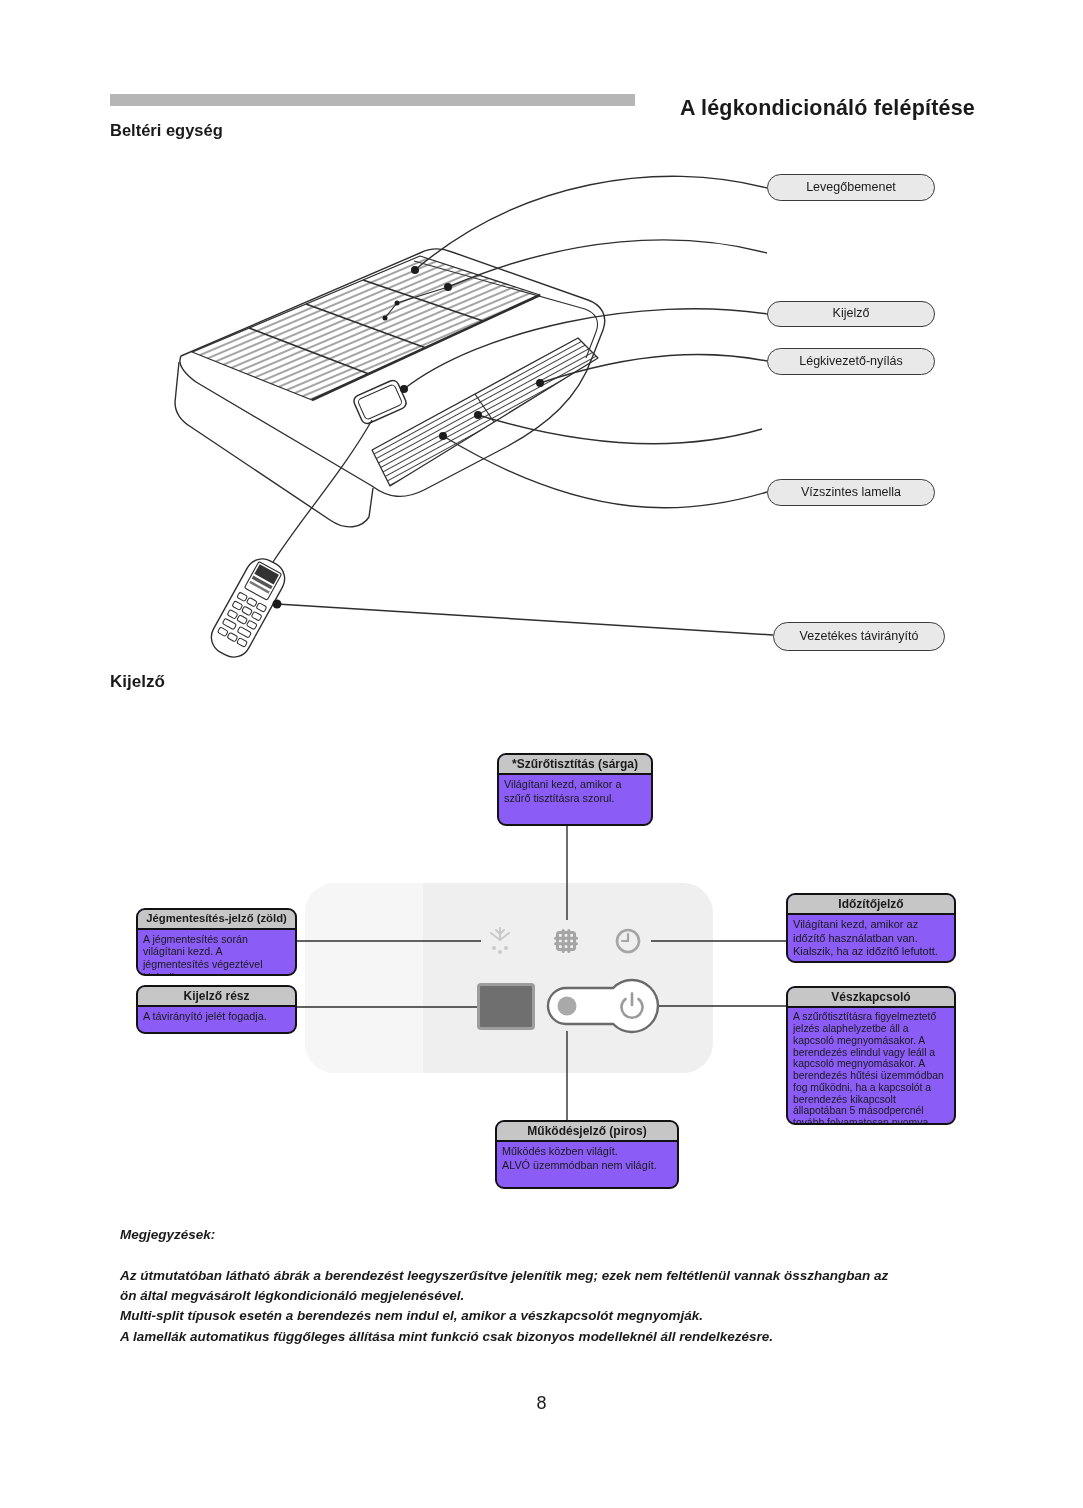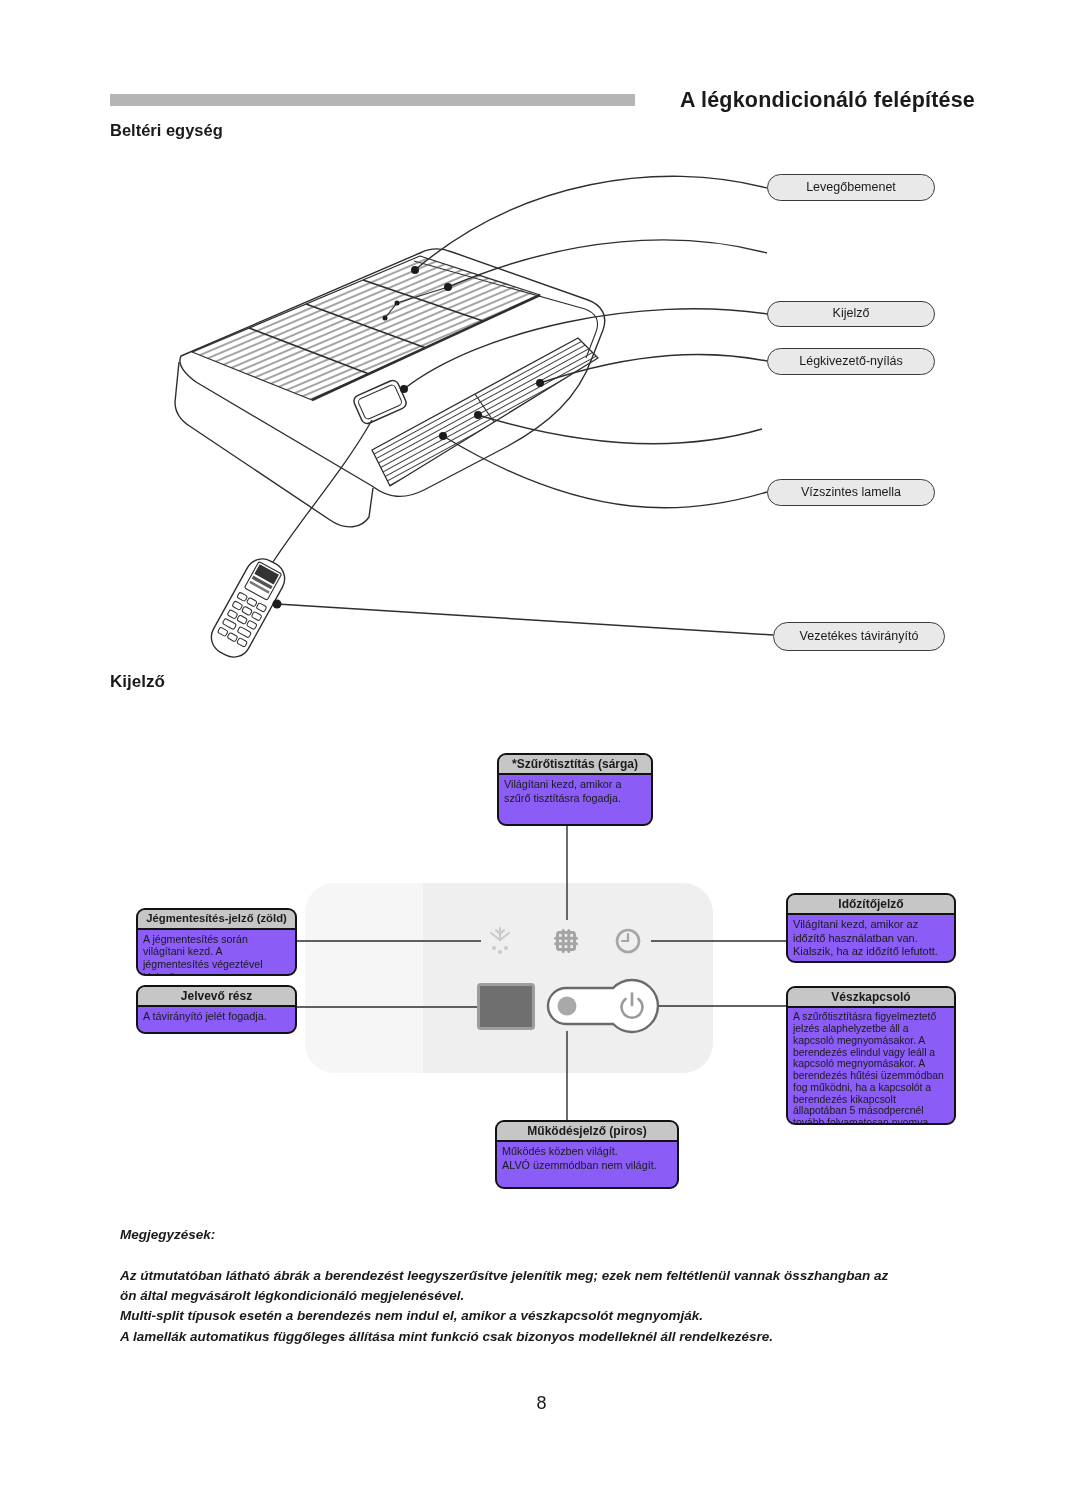--- a/index.html
+++ b/index.html
@@ -40,21 +40,21 @@
   svg{display:block;}
   #overlay-svg{pointer-events:none;z-index:3;}
   .z1{z-index:1;} .z2{z-index:2;}
 </style>
 </head>
 <body>
 
 <div id="page">
 
   <div id="title-bar" class="abs" style="left:110px;top:94px;width:525px;height:12px;"></div>
-  <div id="page-title" class="abs" style="left:600px;top:88px;width:375px;">A légkondicionáló felépítése</div>
+  <div id="page-title" class="abs" style="left:600px;top:96px;width:375px;">A légkondicionáló felépítése</div>
 
   <div class="sec-head abs" style="left:110px;top:121px;">Beltéri egység</div>
 
   <div class="sec-head abs" style="left:110px;top:672px;font-size:17px;">Kijelző</div>
 
   <div class="pill z2" style="left:767px;top:174px;width:168px;height:27px;">Levegőbemenet</div>
   <div class="pill z2" style="left:767px;top:301px;width:168px;height:26px;">Kijelző</div>
   <div class="pill z2" style="left:767px;top:348px;width:168px;height:27px;">Légkivezető-nyílás</div>
   <div class="pill z2" style="left:767px;top:479px;width:168px;height:27px;">Vízszintes lamella</div>
   <div class="pill z2" style="left:773px;top:622px;width:172px;height:29px;">Vezetékes távirányító</div>
@@ -105,30 +105,30 @@
       <circle cx="27" cy="31" r="9.5" fill="#a9a9a9"></circle>
       <g>
         <path d="M85.5,24 A10.5,10.5 0 1 0 98.5,24" fill="none" stroke="#9a9a9a" stroke-width="2.6" stroke-linecap="round"></path>
         <line x1="92" y1="18.5" x2="92" y2="30" stroke="#9a9a9a" stroke-width="2.6" stroke-linecap="round"></line>
       </g>
     </svg>
   </div>
 
   <div id="box-filter-clean" class="cbox z2" style="left:497px;top:753px;width:156px;height:73px;">
     <div class="hd">*Szűrőtisztítás (sárga)</div>
-    <div class="bd">Világítani kezd, amikor a szűrő tisztításra fogadja.</div>
+    <div class="bd">Világítani kezd, amikor a szűrő tisztításra szorul.</div>
   </div>
 
   <div id="box-defrost" class="cbox z2" style="left:136px;top:908px;width:161px;height:68px;">
     <div class="hd" style="font-size:11.3px;">Jégmentesítés-jelző (zöld)</div>
     <div class="bd" style="font-size:10.6px;">A jégmentesítés során világítani kezd. A jégmentesítés végeztével kialszik.</div>
   </div>
 
   <div id="box-receiver" class="cbox z2" style="left:136px;top:985px;width:161px;height:49px;">
-    <div class="hd">Jelvevő rész</div>
+    <div class="hd">Kijelző rész</div>
     <div class="bd">A távirányító jelét fogadja.</div>
   </div>
 
   <div id="box-timer" class="cbox z2" style="left:786px;top:893px;width:170px;height:70px;">
     <div class="hd">Időzítőjelző</div>
     <div class="bd">Világítani kezd, amikor az időzítő használatban van. Kialszik, ha az időzítő lefutott.</div>
   </div>
 
   <div id="box-emergency" class="cbox z2" style="left:786px;top:970px;width:170px;height:139px;margin-top:16px;">
     <div class="hd">Vészkapcsoló</div>

